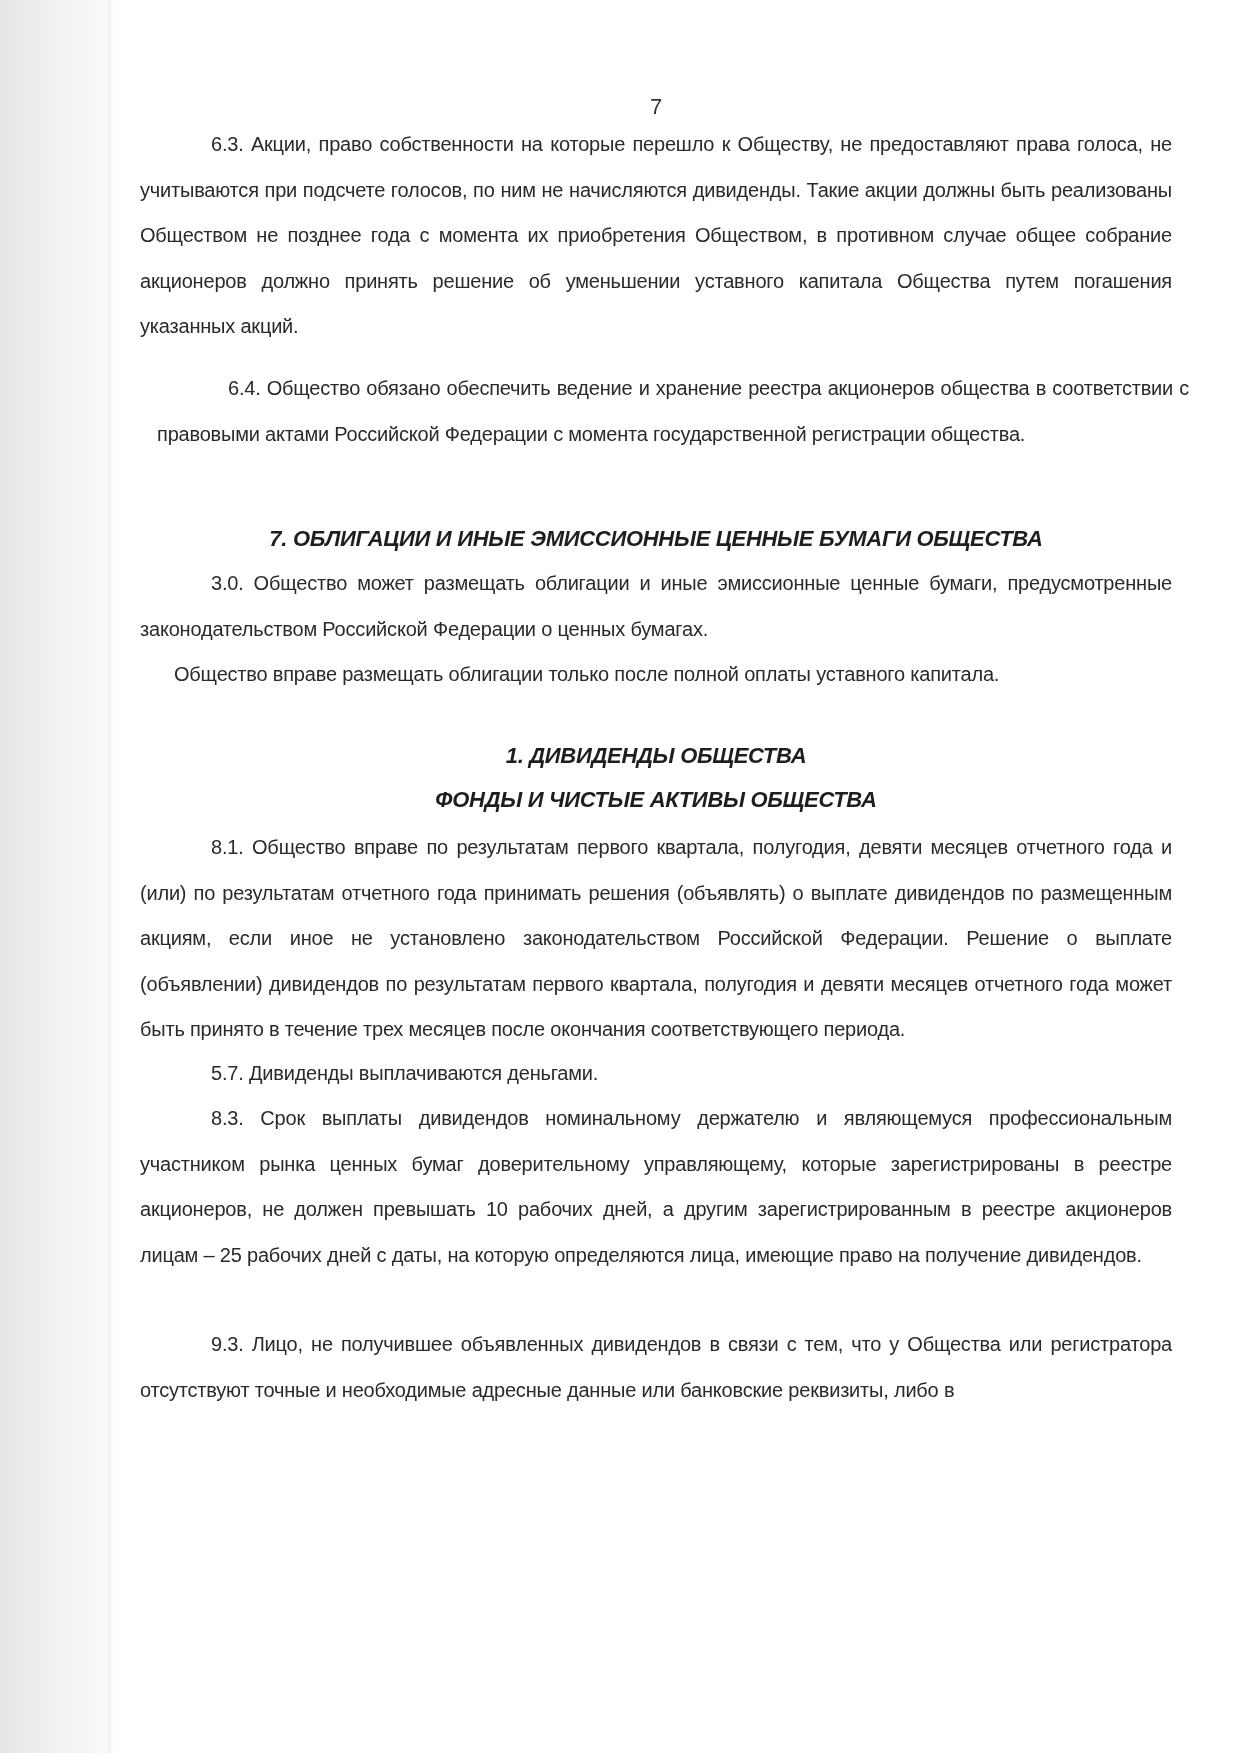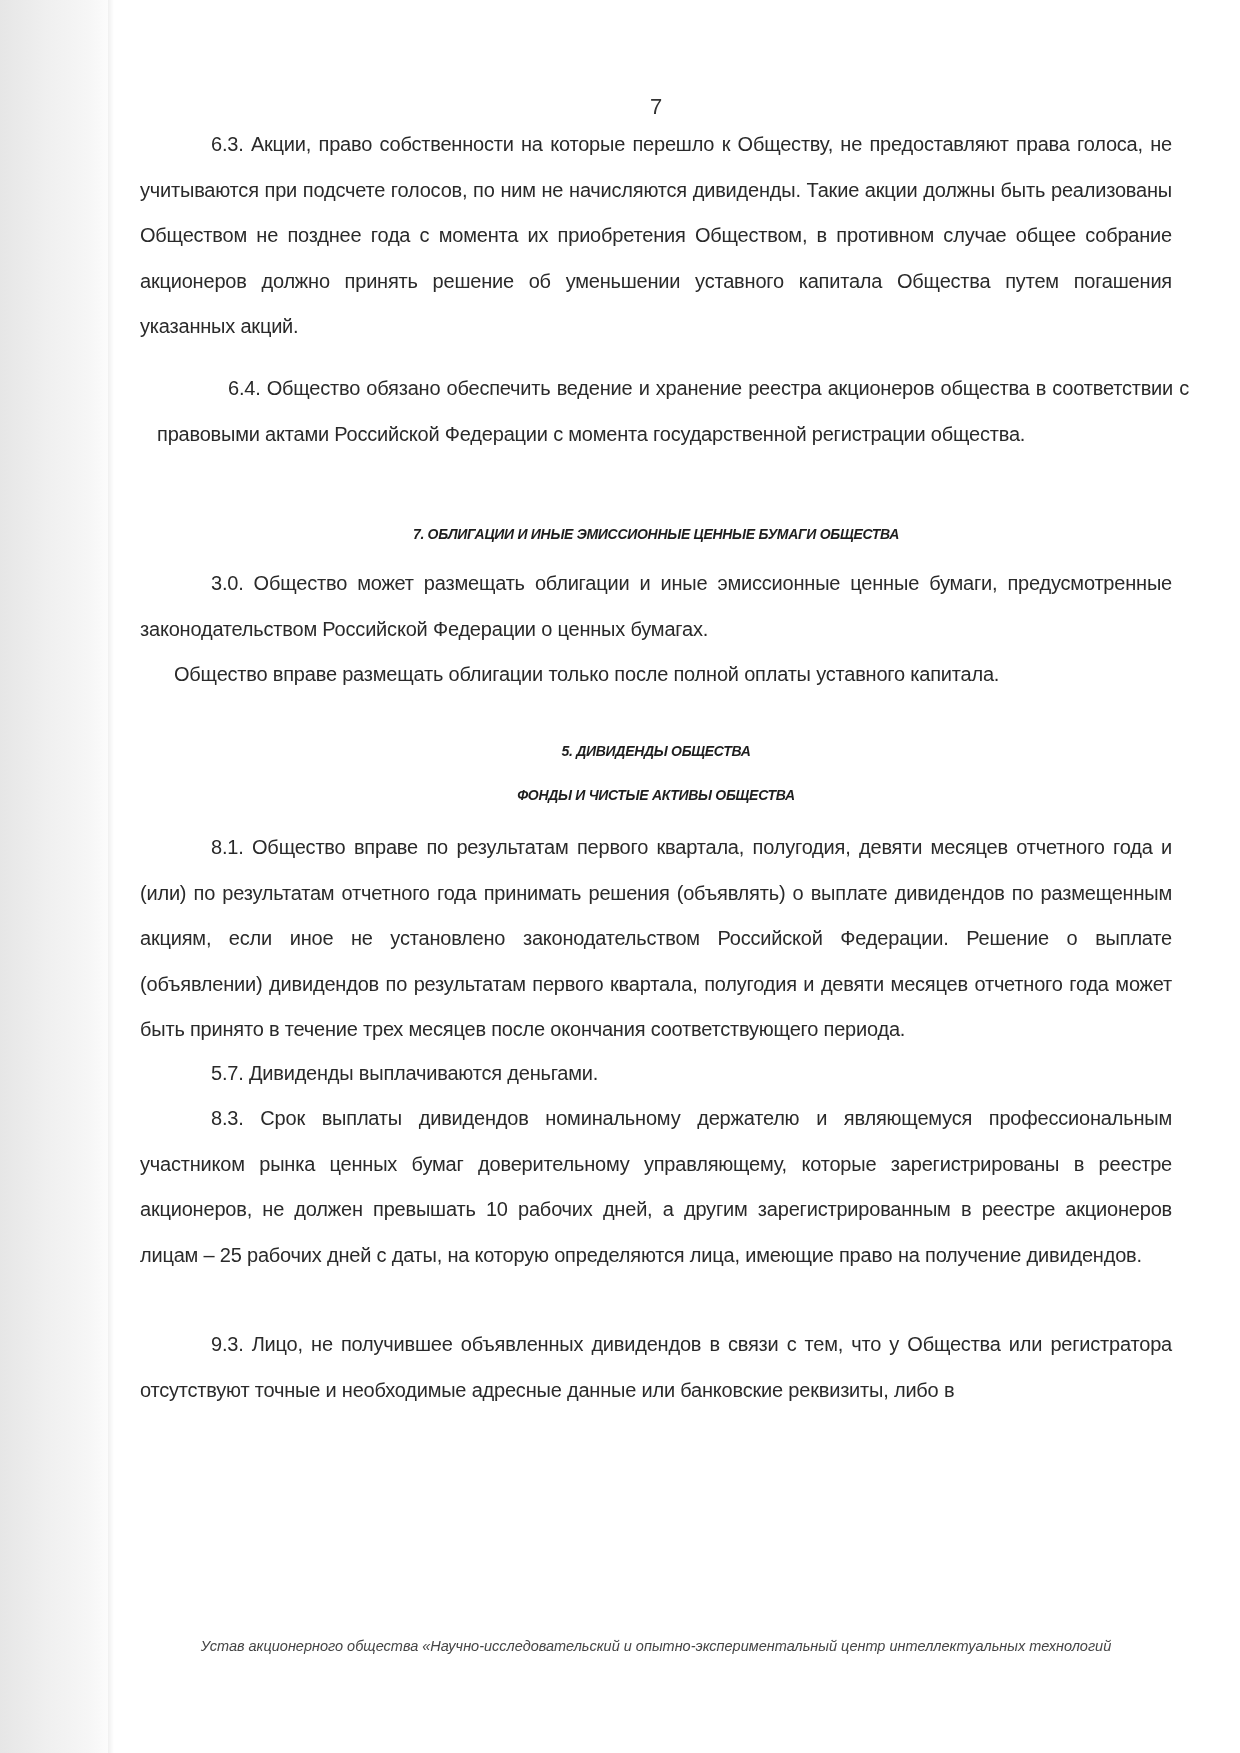--- a/index.html
+++ b/index.html
@@ -25,21 +25,21 @@
     font-size: 22px; color: #333;
   }
   .para {
     position: absolute; left: 0; width: 1032px;
     font-size: 20px; line-height: 45.5px; text-align: justify;
     text-indent: 71px; letter-spacing: -0.2px;
     font-stretch: condensed;
   }
   .heading {
     position: absolute; left: 0; width: 1032px; text-align: center;
-    font-weight: bold; font-style: italic; font-size: 14px; color: #1e1e1e;
+    font-weight: bold; font-style: italic; font-size: 22px; color: #1e1e1e;
     letter-spacing: -0.3px;
   }
   .footer {
     position: absolute; left: 0; width: 1032px; top: 1634px; text-align: center;
     font-style: italic; font-size: 14.5px; line-height: 24px; color: #444;
   }
 </style>
 </head>
 <body>
 
@@ -50,24 +50,23 @@
   <div class="page-number">7</div>
 
   <p class="para" style="top:122px; margin:0;">6.3. Акции, право собственности на которые перешло к Обществу, не предоставляют права голоса, не учитываются при подсчете голосов, по ним не начисляются дивиденды. Такие акции должны быть реализованы Обществом не позднее года с момента их приобретения Обществом, в противном случае общее собрание акционеров должно принять решение об уменьшении уставного капитала Общества путем погашения указанных акций.</p>
   <p class="para" style="top:349px; margin:17px;">6.4. Общество обязано обеспечить ведение и хранение реестра акционеров общества в соответствии с правовыми актами Российской Федерации с момента государственной регистрации общества.</p>
 
   <div class="heading" style="top:526px;">7. ОБЛИГАЦИИ И ИНЫЕ ЭМИССИОННЫЕ ЦЕННЫЕ БУМАГИ ОБЩЕСТВА</div>
 
   <p class="para" style="top:561px; margin:0;">3.0. Общество может размещать облигации и иные эмиссионные ценные бумаги, предусмотренные законодательством Российской Федерации о ценных бумагах.</p>
   <p class="para" style="top:652px; margin:0; text-indent:34px;">Общество вправе размещать облигации только после полной оплаты уставного капитала.</p>
 
-  <div class="heading" style="top:743px;">5. ДИВИДЕНДЫ ОБЩЕСТВА</div>
+  <div class="heading" style="top:743px;">1. ДИВИДЕНДЫ ОБЩЕСТВА</div>
   <div class="heading" style="top:787px;">ФОНДЫ И ЧИСТЫЕ АКТИВЫ ОБЩЕСТВА</div>
 
   <p class="para" style="top:825px; margin:0;">8.1. Общество вправе по результатам первого квартала, полугодия, девяти месяцев отчетного года и (или) по результатам отчетного года принимать решения (объявлять) о выплате дивидендов по размещенным акциям, если иное не установлено законодательством Российской Федерации. Решение о выплате (объявлении) дивидендов по результатам первого квартала, полугодия и девяти месяцев отчетного года может быть принято в течение трех месяцев после окончания соответствующего периода.</p>
   <p class="para" style="top:1051px; margin:0;">5.7. Дивиденды выплачиваются деньгами.</p>
   <p class="para" style="top:1096px; margin:0;">8.3. Срок выплаты дивидендов номинальному держателю и являющемуся профессиональным участником рынка ценных бумаг доверительному управляющему, которые зарегистрированы в реестре акционеров, не должен превышать 10 рабочих дней, а другим зарегистрированным в реестре акционеров лицам – 25 рабочих дней с даты, на которую определяются лица, имеющие право на получение дивидендов.</p>
   <p class="para" style="top:1322px; margin:0;">9.3. Лицо, не получившее объявленных дивидендов в связи с тем, что у Общества или регистратора отсутствуют точные и необходимые адресные данные или банковские реквизиты, либо в</p>
 
   <div class="footer">
-    <div>Устав акционерного общества «Научно-исследовательский и опытно-экспериментальный центр интеллектуальных технологий</div>
   </div>
 </div>
 
 </body></html>

